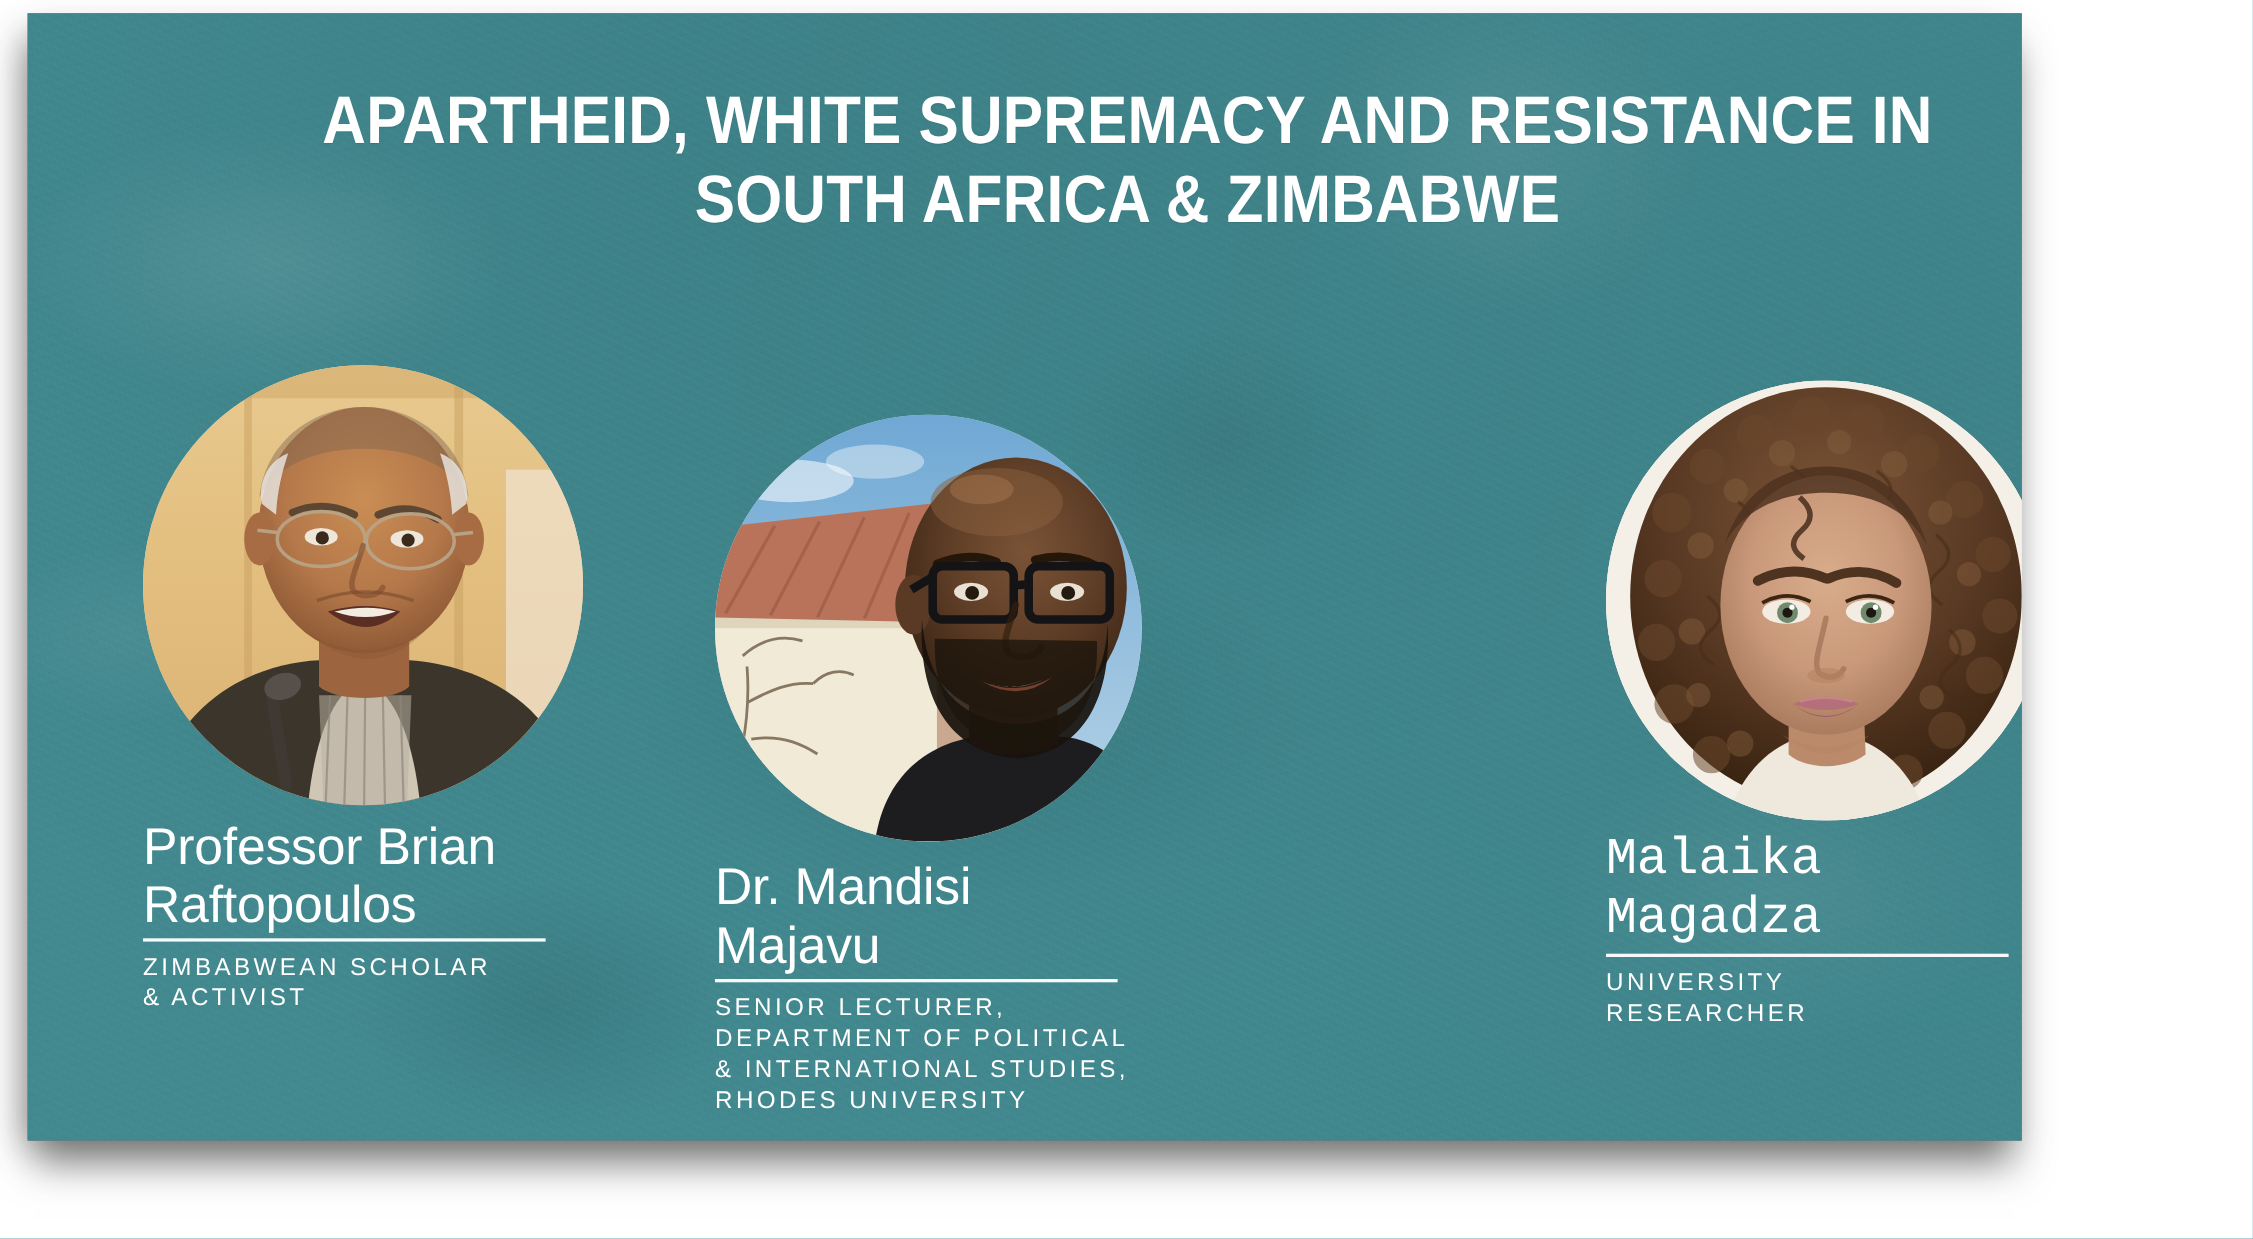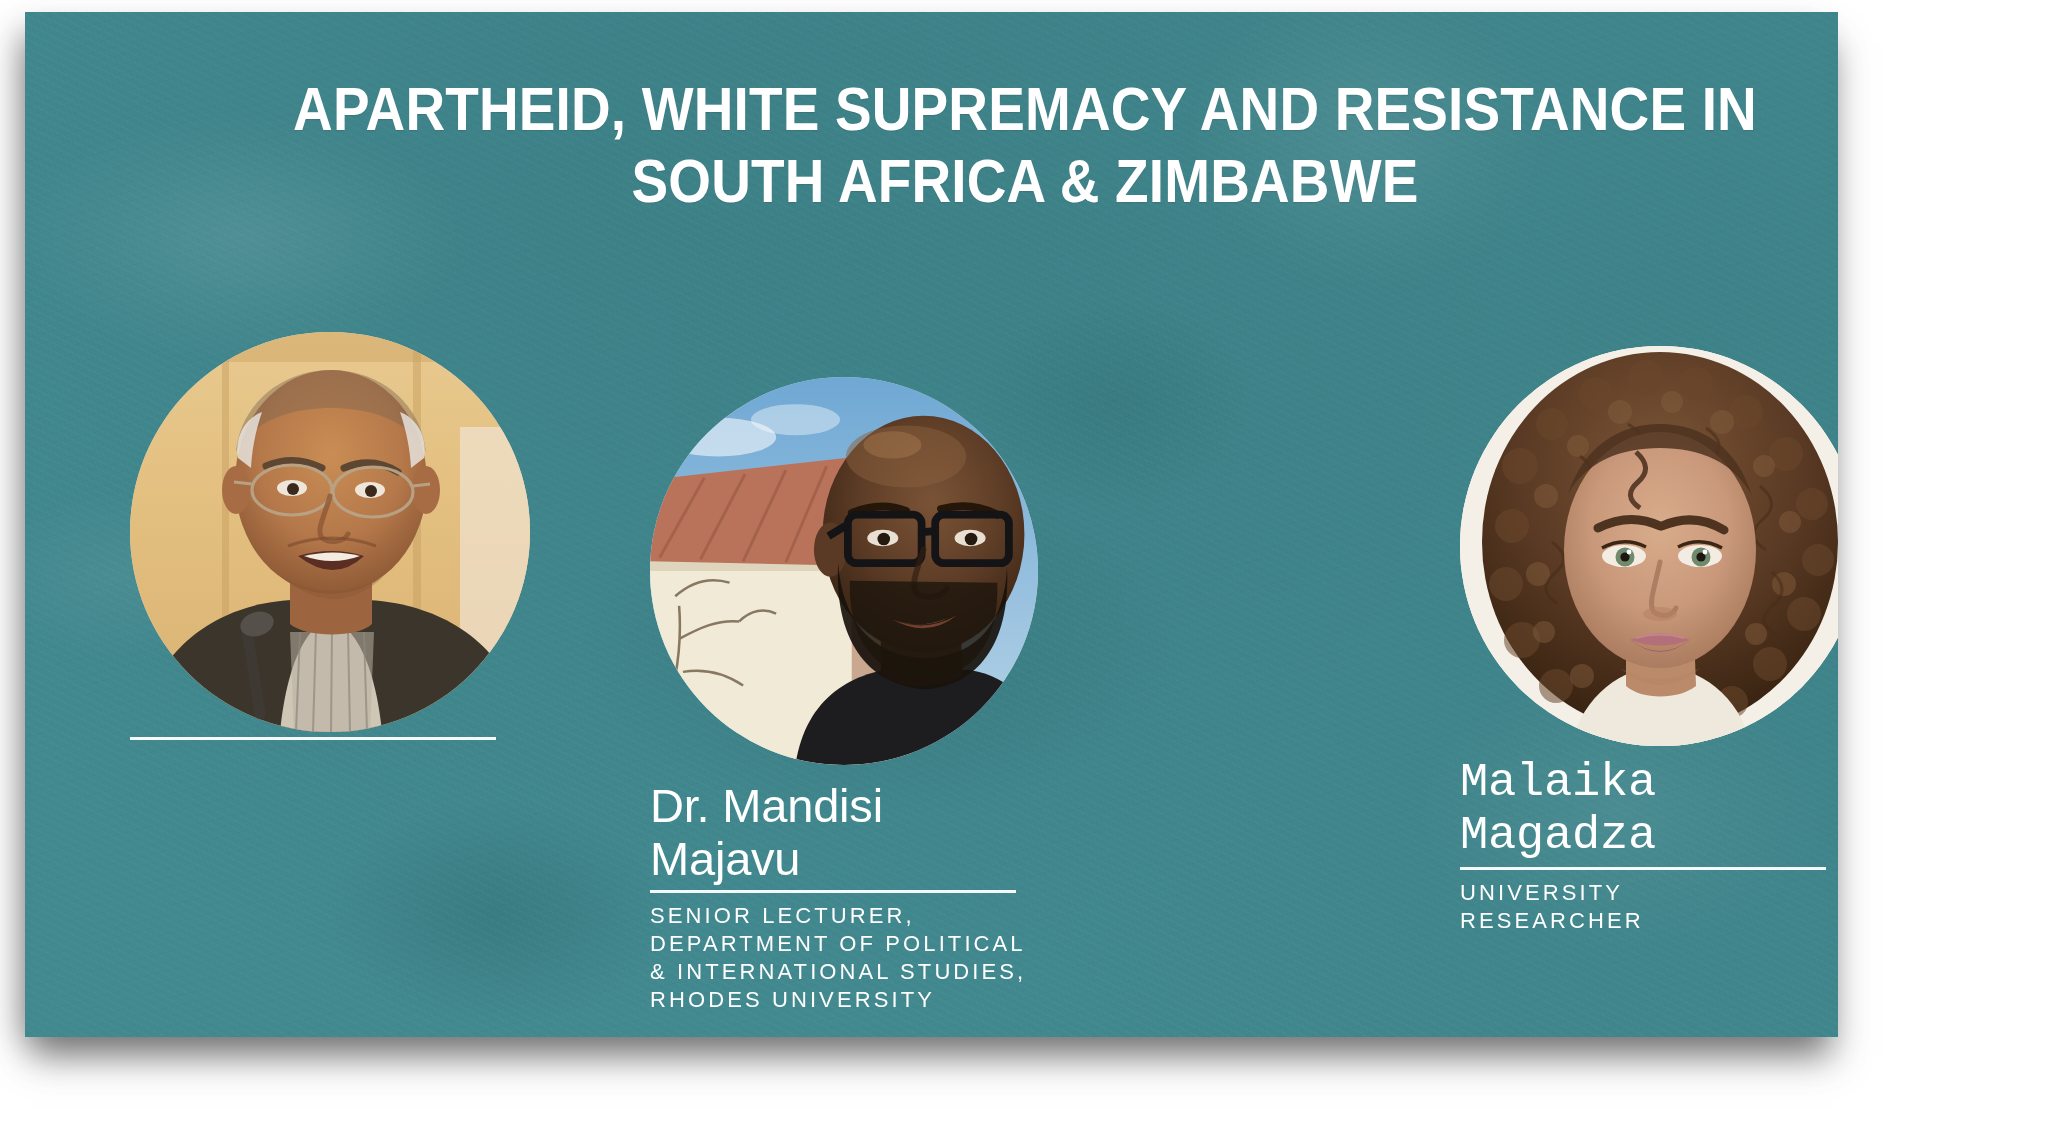--- a/index.html
+++ b/index.html
@@ -180,21 +180,25 @@
         <path d="M168 224 q 34 -10 66 0 q -30 28 -66 0 Z" fill="#5b2e24"></path>
         <path d="M174 224 q 30 -7 56 0 q -28 10 -56 0 Z" fill="#f2ece1"></path>
         <path d="M158 214 q 44 -16 88 0" stroke="#7a4a2d" stroke-width="3" fill="none" opacity="0.6"></path>
 
         <path d="M150 244 q 52 30 104 0 q -48 46 -104 0 Z" fill="#8a5634" opacity="0.35"></path>
 
         <rect x="118" y="292" width="11" height="96" rx="5" fill="#3e3a33" transform="rotate(-9 123 340)"></rect>
         <ellipse cx="127" cy="292" rx="17" ry="12" fill="#55504a" transform="rotate(-16 127 292)"></ellipse>
       </svg>
     </div>
+    <div class="name">Professor Brian
+Raftopoulos</div>
     <div class="rule"></div>
+    <div class="role">ZIMBABWEAN SCHOLAR
+&amp; ACTIVIST</div>
   </div>
 
   <div class="speaker" id="speaker-1">
     <div class="portrait">
       <svg viewBox="0 0 400 400" preserveAspectRatio="xMidYMid slice" aria-hidden="true">
         <defs>
           <linearGradient id="p2sky" x1="0" y1="0" x2="0" y2="1">
             <stop offset="0%" stop-color="#6fa8d4"></stop>
             <stop offset="100%" stop-color="#b9d5e8"></stop>
           </linearGradient>

